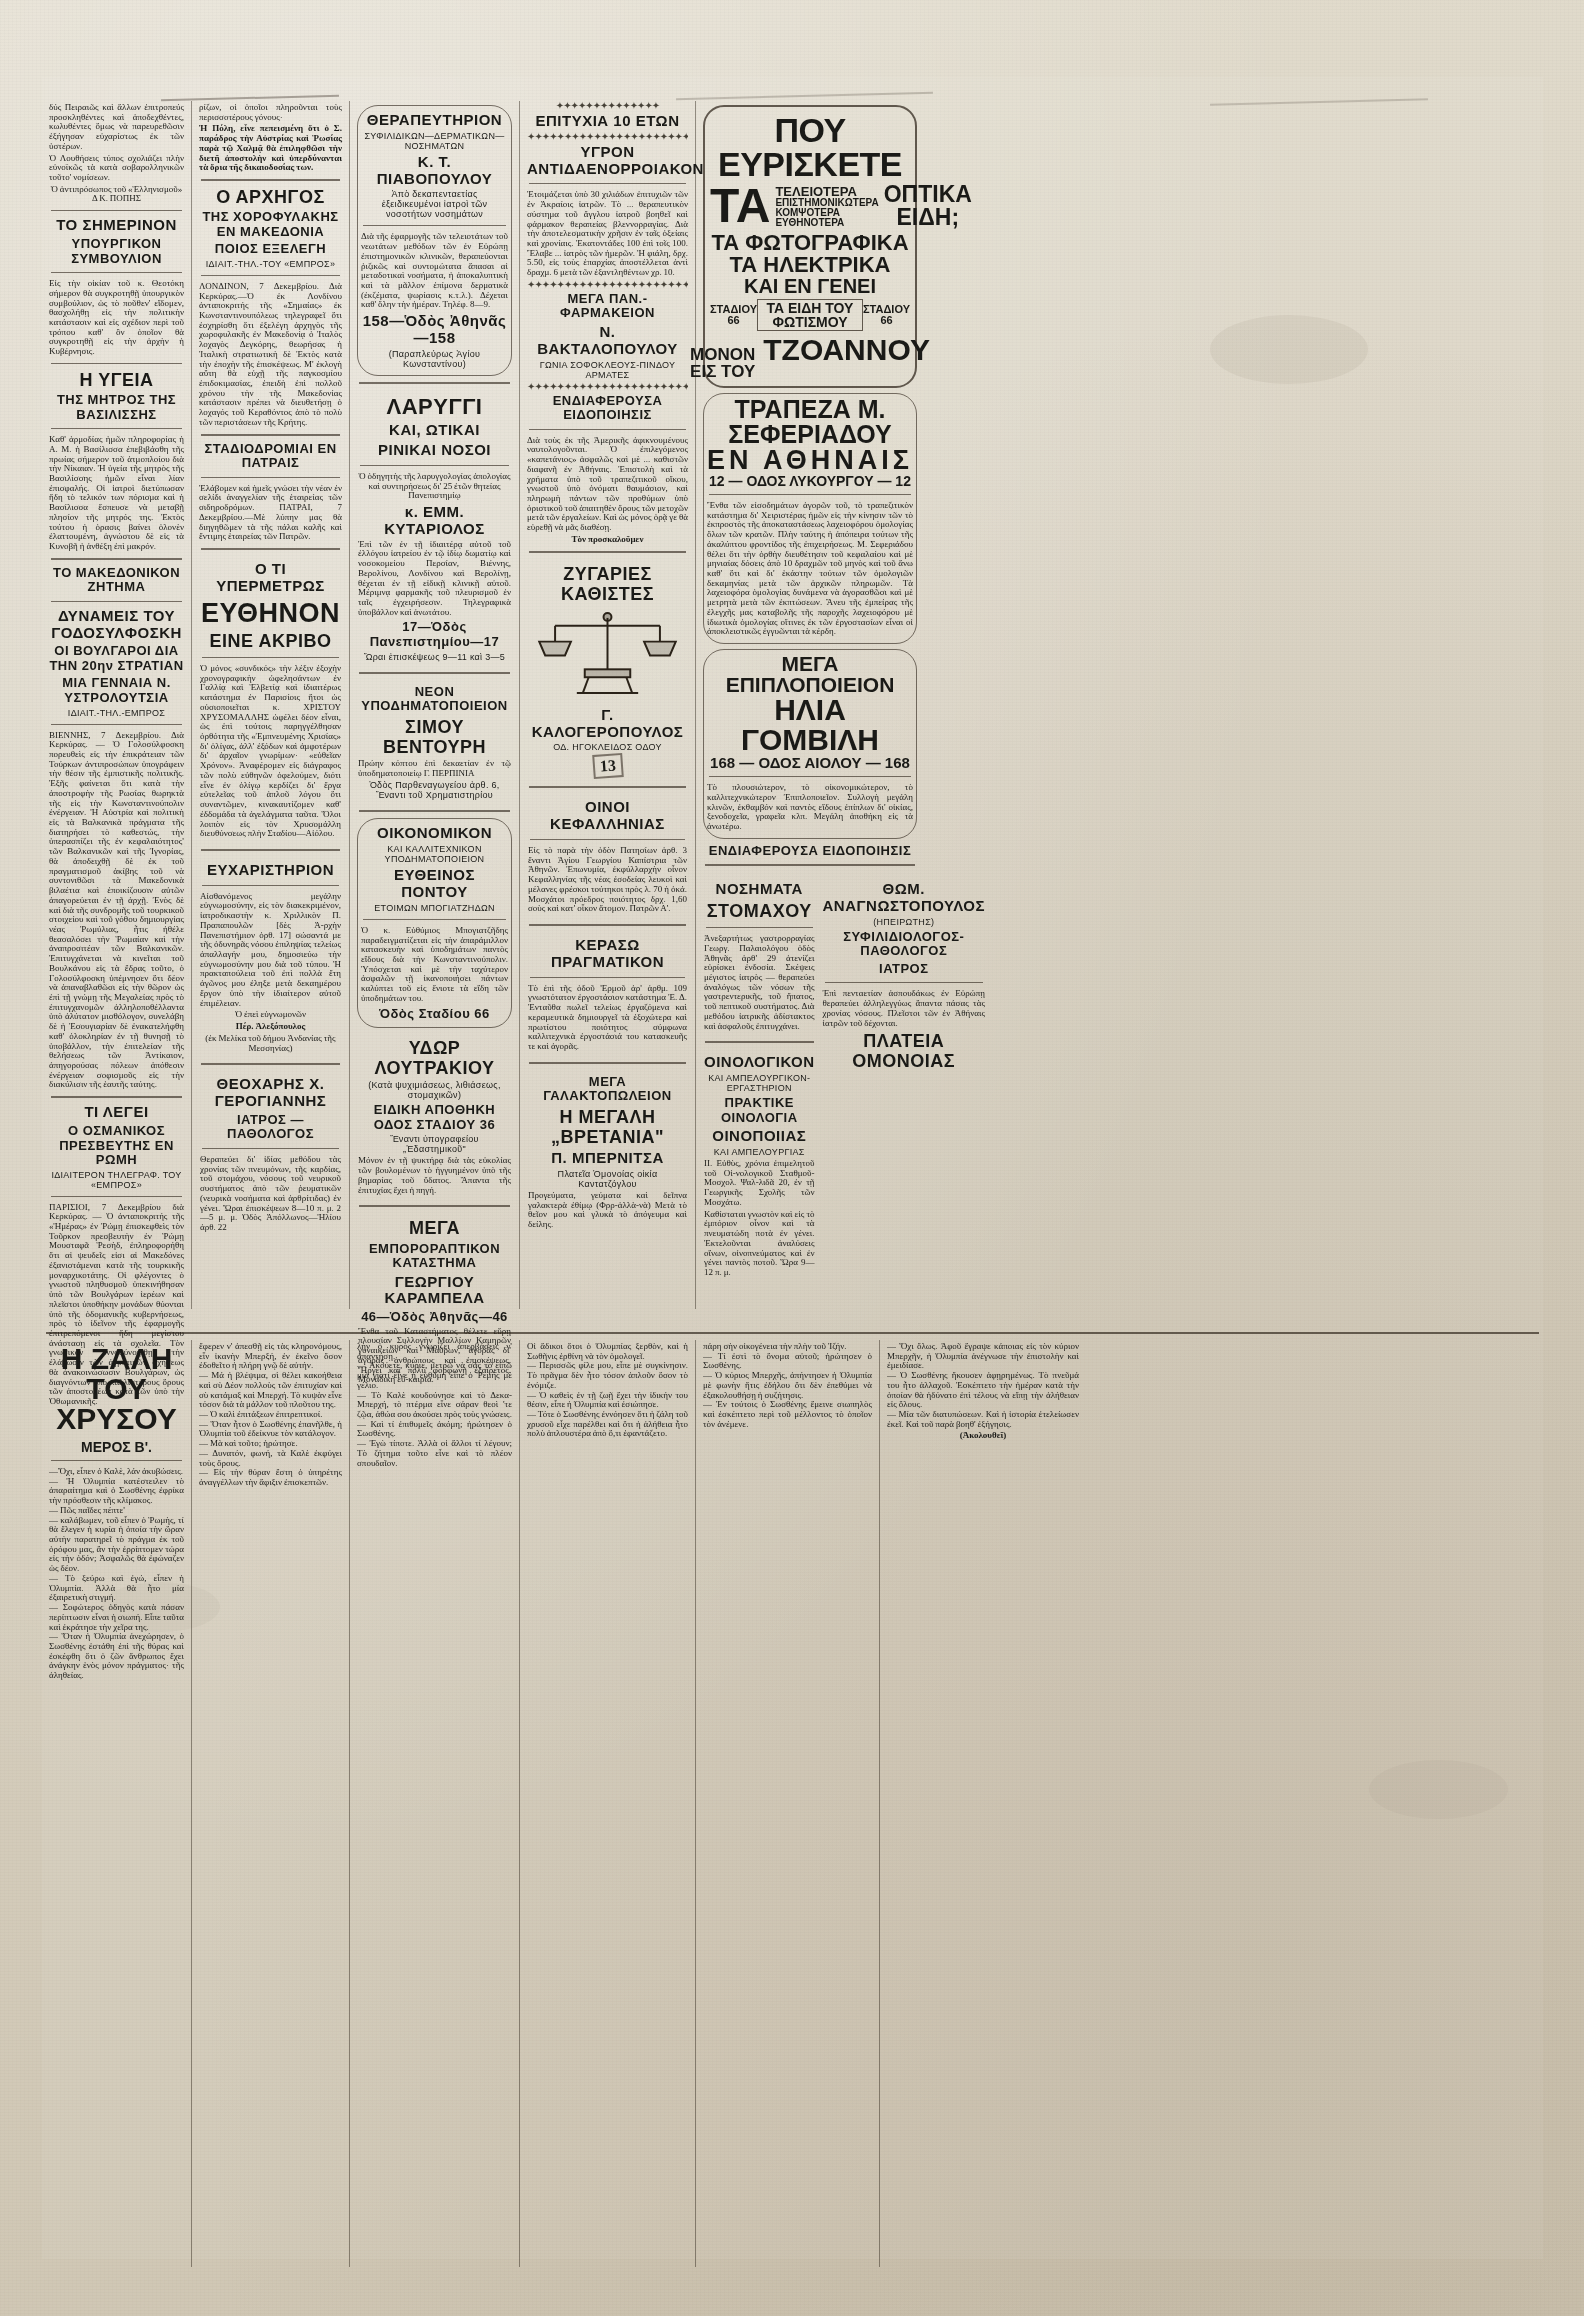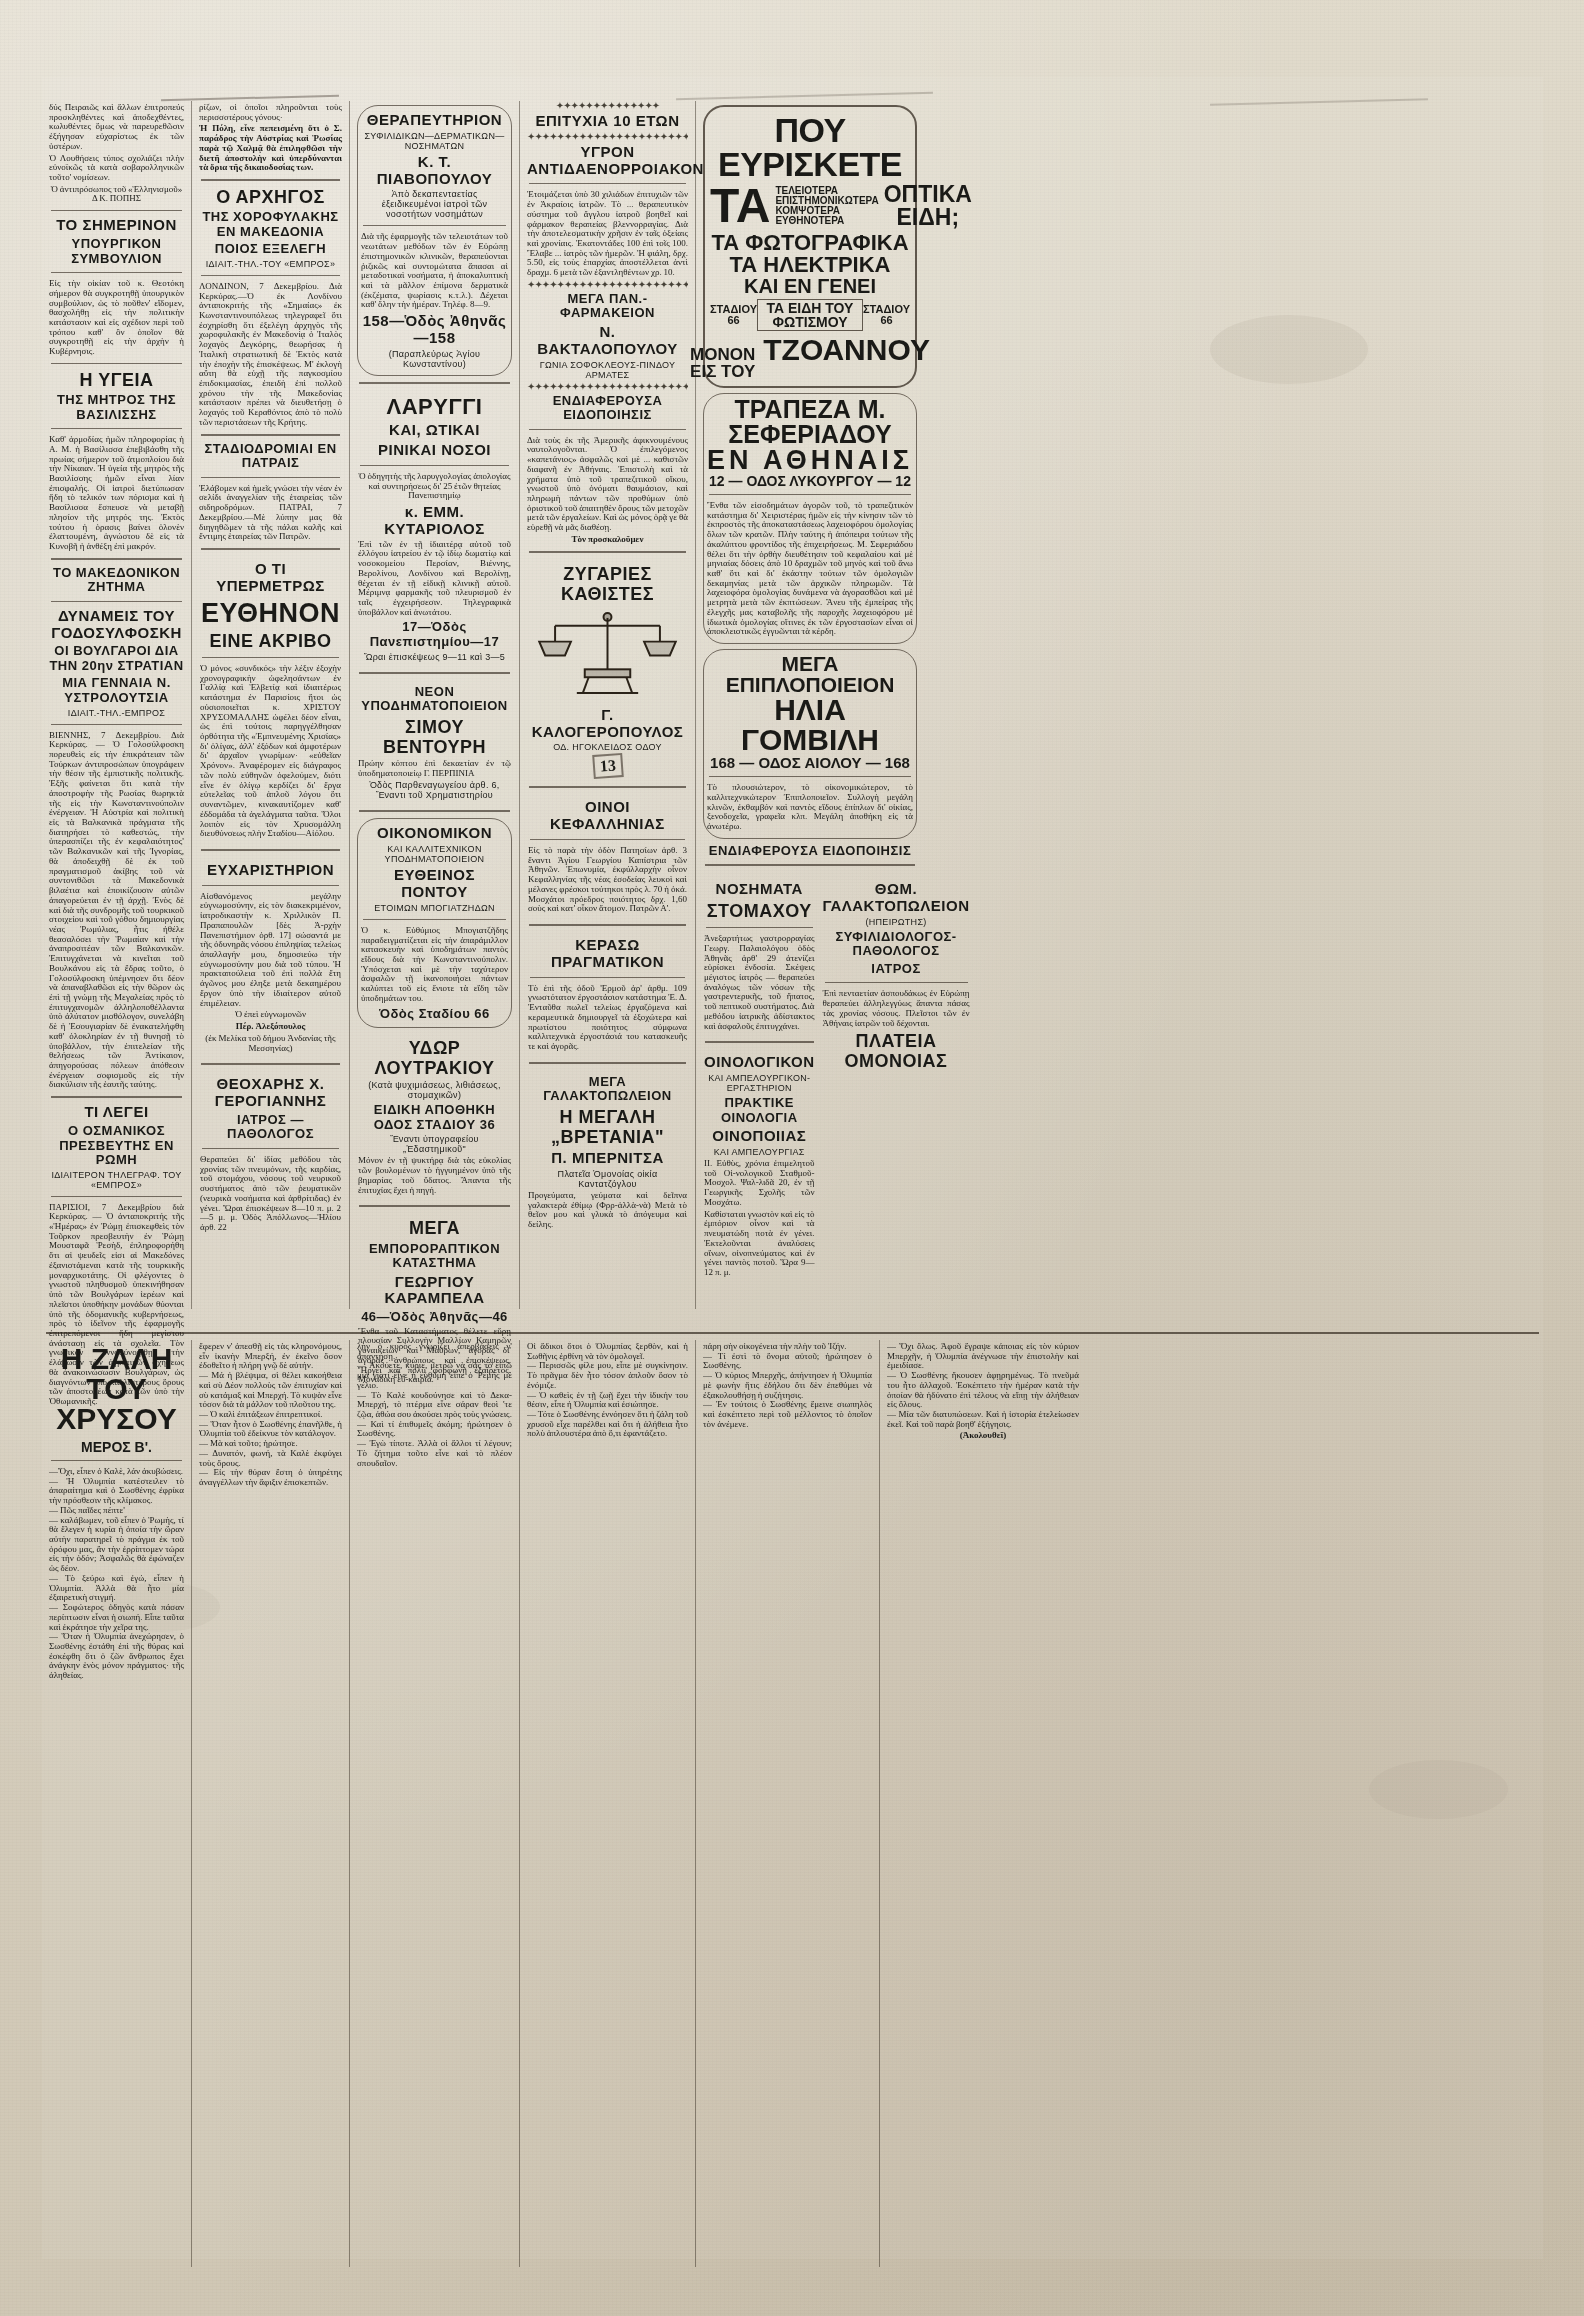--- a/index.html
+++ b/index.html
@@ -354,21 +354,21 @@
       </div>
     </div>
 
     <div class="col c7">
 
       <div class="ad boxed2" style="padding:6px 5px;">
         <div class="bigtitle" style="font-size:34px;letter-spacing:-0.5px;">ΠΟΥ ΕΥΡΙΣΚΕΤΕ</div>
         <div style="display:flex;align-items:center;gap:5px;margin-top:2px;">
           <div class="bigtitle" style="font-size:48px;line-height:0.9;">ΤΑ</div>
           <div style="flex:0 0 auto;">
-            <div class="bigtitle" style="font-size:10px;text-align:left;">ΤΕΛΕΙΟΤΕΡΑ</div>
+            <div class="bigtitle" style="font-size:13px;text-align:left;">ΤΕΛΕΙΟΤΕΡΑ</div>
             <div class="bigtitle" style="font-size:10px;text-align:left;">ΕΠΙΣΤΗΜΟΝΙΚΩΤΕΡΑ</div>
             <div class="bigtitle" style="font-size:10px;text-align:left;">ΚΟΜΨΟΤΕΡΑ</div>
             <div class="bigtitle" style="font-size:10px;text-align:left;">ΕΥΘΗΝΟΤΕΡΑ</div>
           </div>
           <div class="bigtitle" style="font-size:23px;flex:1;">ΟΠΤΙΚΑ ΕΙΔΗ;</div>
         </div>
         <div class="bigtitle" style="font-size:22px;margin-top:3px;">ΤΑ ΦΩΤΟΓΡΑΦΙΚΑ</div>
         <div class="bigtitle" style="font-size:22px;">ΤΑ ΗΛΕΚΤΡΙΚΑ</div>
         <div class="bigtitle" style="font-size:20px;">ΚΑΙ ΕΝ ΓΕΝΕΙ</div>
         <div style="display:flex;align-items:center;justify-content:space-between;margin-top:3px;">
@@ -419,21 +419,21 @@
             <div class="sub">ΚΑΙ ΑΜΠΕΛΟΥΡΓΙΚΟΝ-ΕΡΓΑΣΤΗΡΙΟΝ</div>
             <div class="hd s1">ΠΡΑΚΤΙΚΕ ΟΙΝΟΛΟΓΙΑ</div>
             <div class="hd s2">ΟΙΝΟΠΟΙΙΑΣ</div>
             <div class="sub">ΚΑΙ ΑΜΠΕΛΟΥΡΓΙΑΣ</div>
             <div class="body tight">ΙΙ. Εὐθὺς, χρόνια ἐπιμελητοῦ τοῦ Οἰ-νολογικοῦ Σταθμοῦ-Μοσχολ. Ψαλ-λιδᾶ 20, ἐν τῇ Γεωργικῆς Σχολῆς τῶν Μοσχάτω.</div>
             <div class="body tight">Καθίσταται γνωστὸν καὶ εἰς τὸ ἐμπόριον οἶνον καὶ τὰ πνευματώδη ποτὰ ἐν γένει. Ἐκτελοῦνται ἀναλύσεις οἴνων, οἰνοπνεύματος καὶ ἐν γένει παντὸς ποτοῦ. Ὥρα 9—12 π. μ.</div>
           </div>
         </div>
         <div style="flex:1;">
           <div class="ad">
-            <div class="hd s2">ΘΩΜ. ΓΑΛΑΚΤΟΠΩΛΕΙΟΝ</div>
+            <div class="hd s2">ΘΩΜ. ΑΝΑΓΝΩΣΤΟΠΟΥΛΟΣ</div>
             <div class="sub">(ΗΠΕΙΡΩΤΗΣ)</div>
             <div class="hd s1">ΣΥΦΙΛΙΔΙΟΛΟΓΟΣ-ΠΑΘΟΛΟΓΟΣ</div>
             <div class="hd s1">ΙΑΤΡΟΣ</div>
             <div class="rule"></div>
             <div class="body tight">Ἐπὶ πενταετίαν ἀσπουδάκως ἐν Εὐρώπῃ θεραπεύει ἀλληλεγγύως ἅπαντα πάσας τὰς χρονίας νόσους. Πλεῖστοι τῶν ἐν Ἀθήναις ἰατρῶν τοῦ δέχονται.</div>
             <div class="hd s3">ΠΛΑΤΕΙΑ ΟΜΟΝΟΙΑΣ</div>
           </div>
         </div>
       </div>
     </div>

